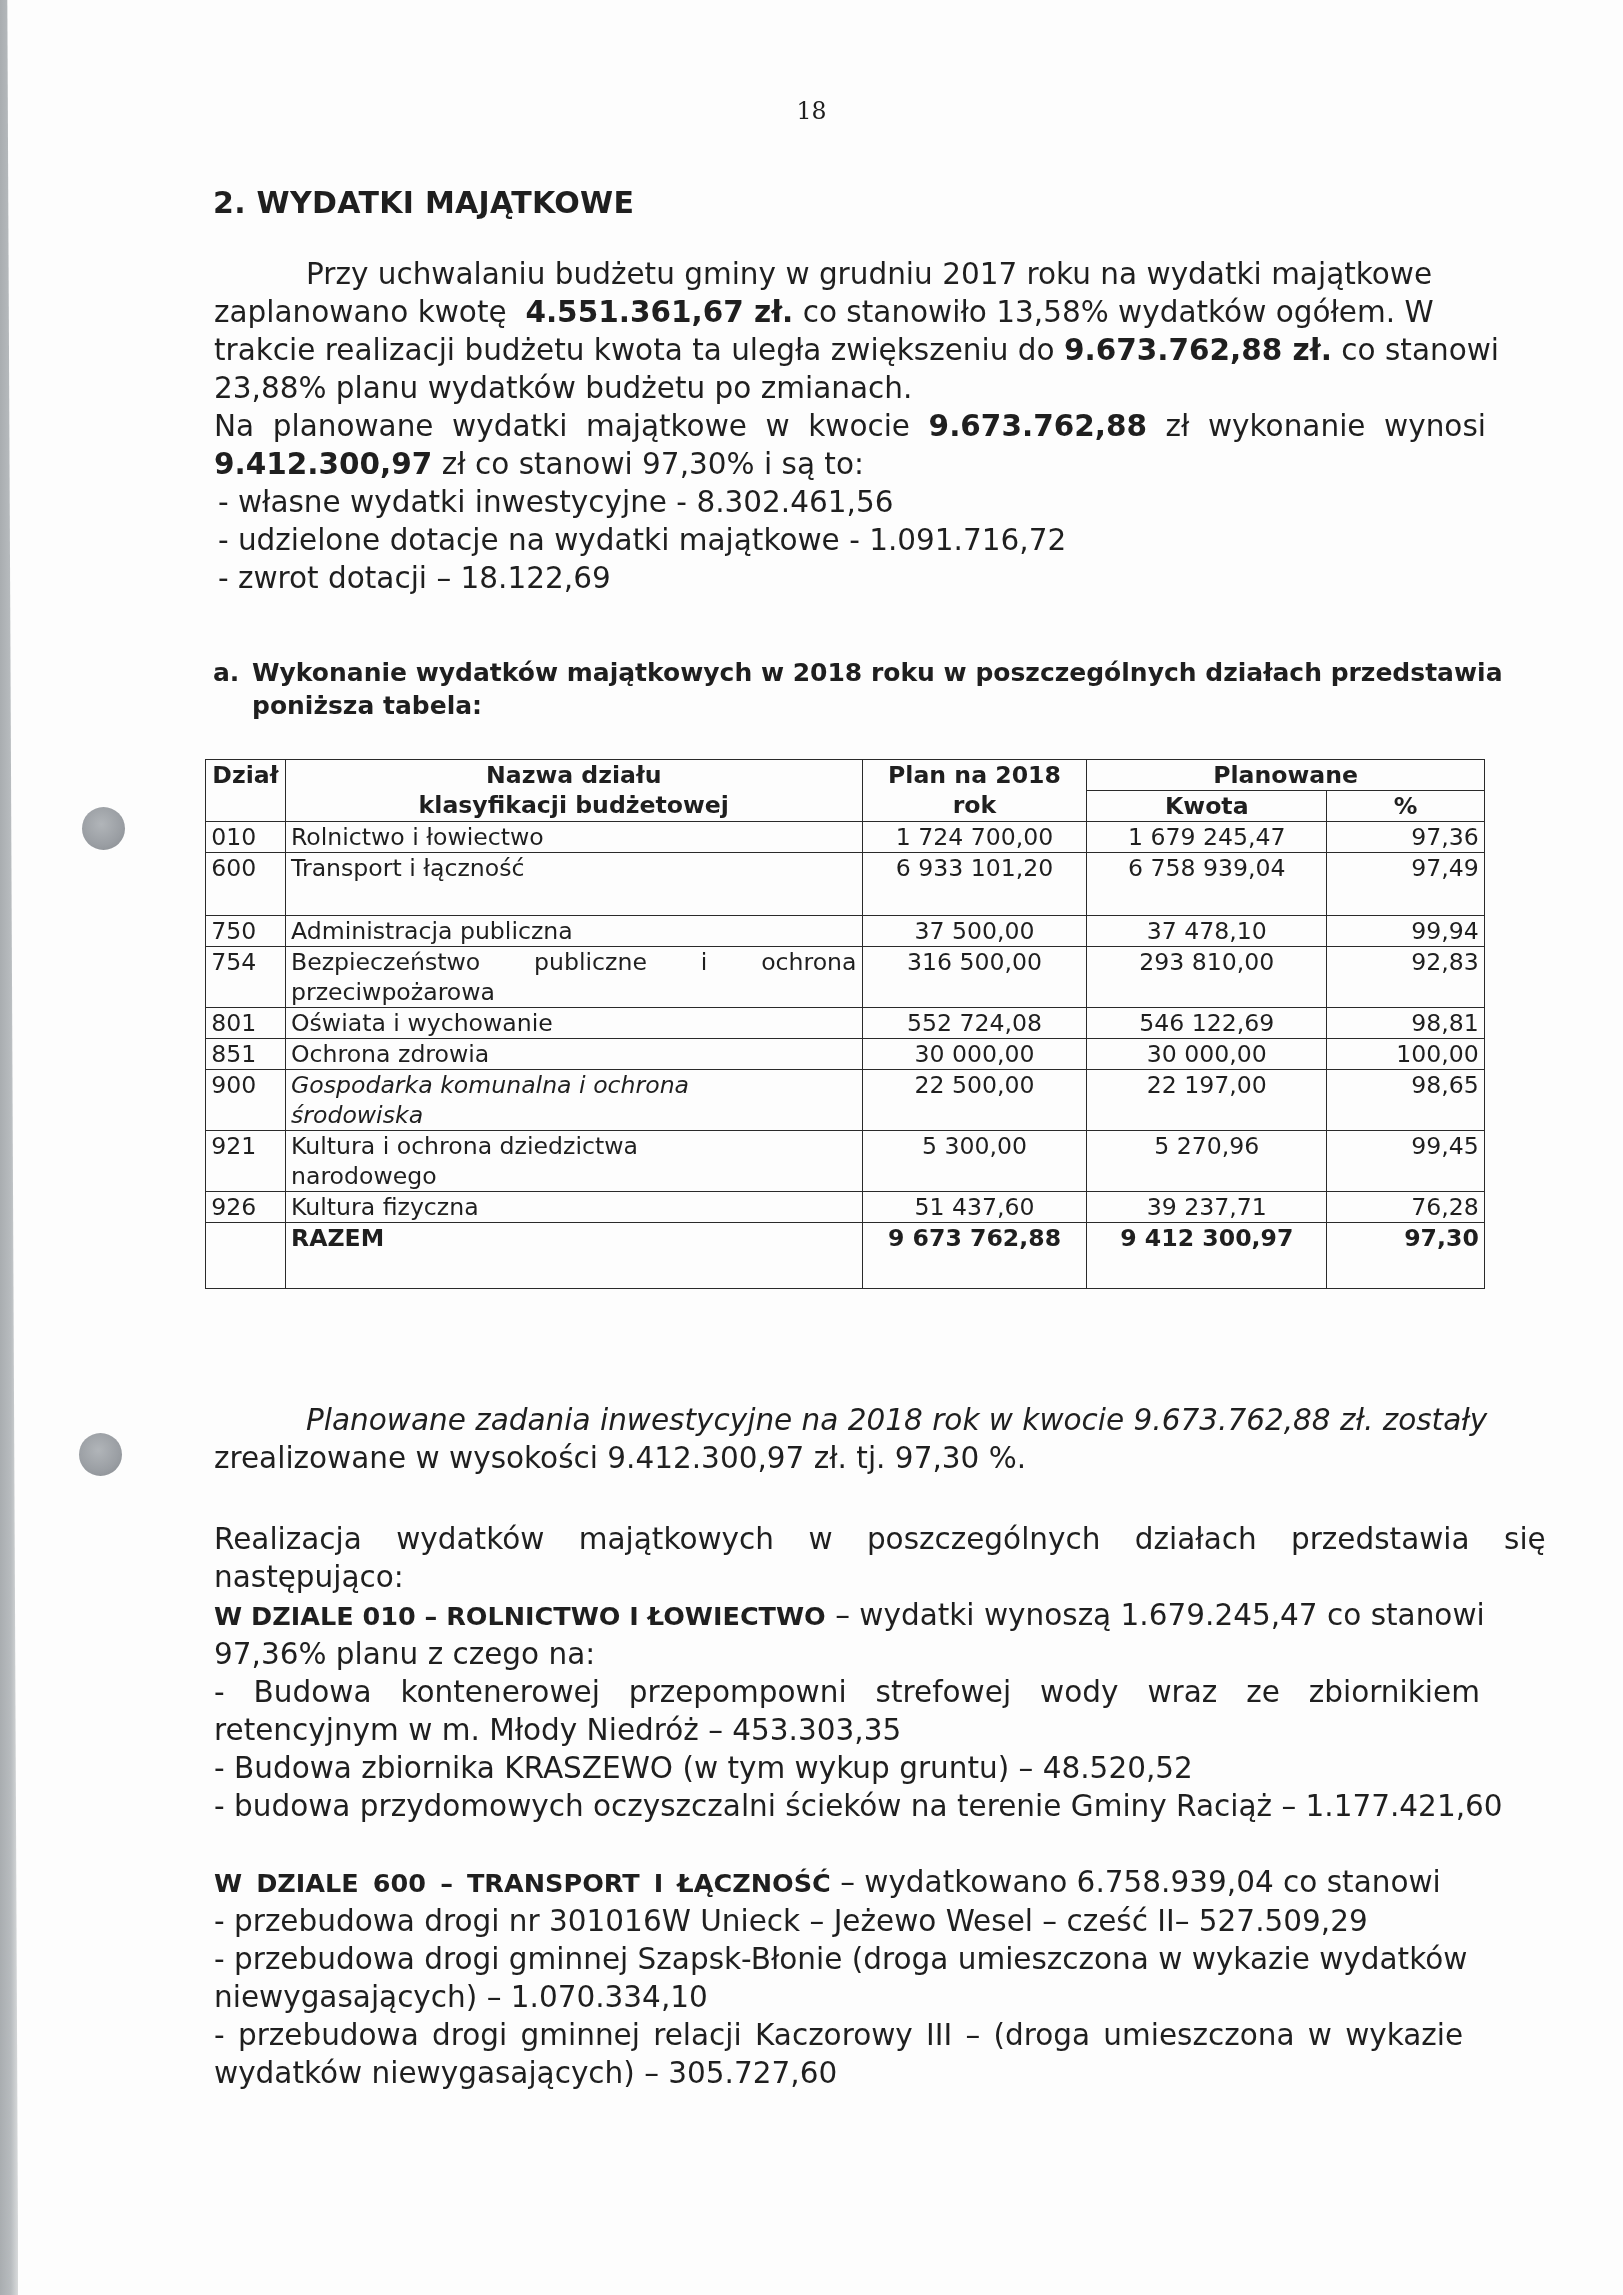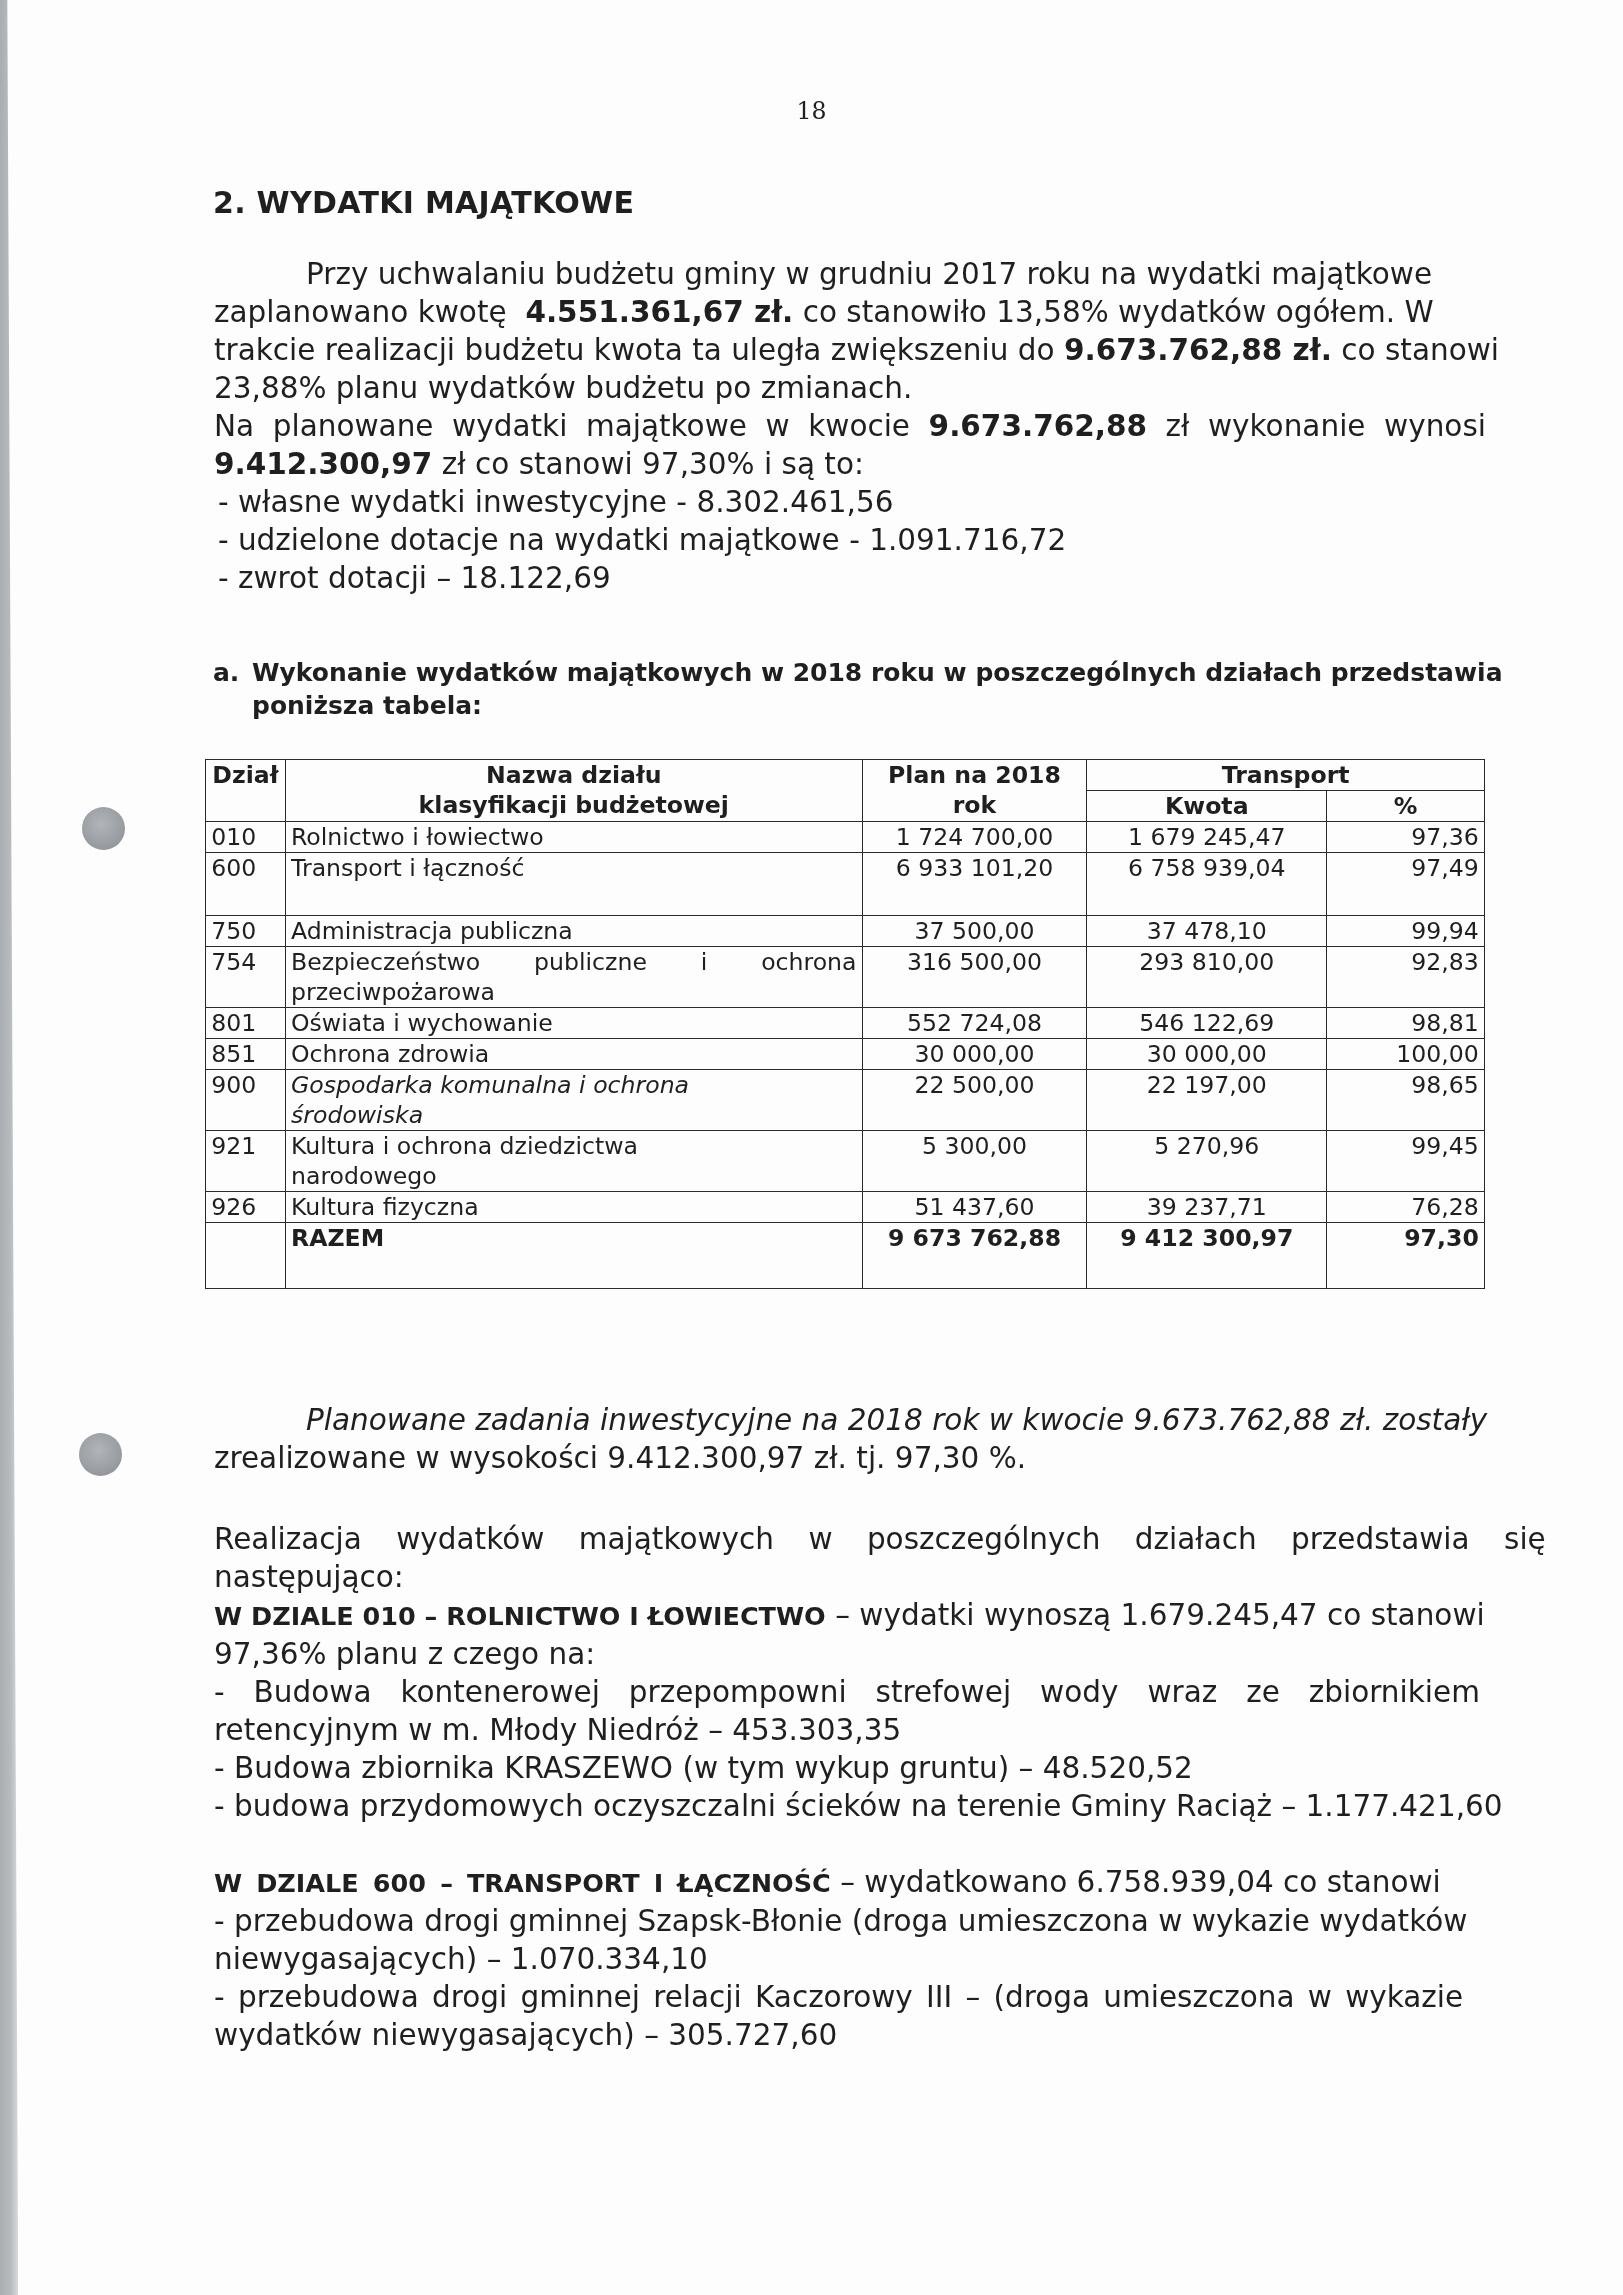--- a/index.html
+++ b/index.html
@@ -111,21 +111,21 @@
     <tr>
       <th rowspan="2" style="text-align:center;">Dział</th>
       <th rowspan="2">
         <div>Nazwa działu</div>
         <div>klasyfikacji budżetowej</div>
       </th>
       <th rowspan="2">
         <div>Plan na 2018</div>
         <div>rok</div>
       </th>
-      <th colspan="2">Transport</th>
+      <th colspan="2">Planowane</th>
     </tr>
     <tr>
       <th>Kwota</th>
       <th>%</th>
     </tr>
   </thead>
   <tbody>
     <tr>
       <td>010</td>
       <td>Rolnictwo i łowiectwo</td>
@@ -215,18 +215,19 @@
   <span class="line" style="word-spacing:19.6px;">-  Budowa kontenerowej przepompowni strefowej wody wraz ze zbiornikiem</span>
   <span class="line">retencyjnym w m. Młody Niedróż – 453.303,35</span>
   <span class="line">- Budowa zbiornika KRASZEWO (w tym wykup gruntu) – 48.520,52</span>
   <span class="line">- budowa przydomowych oczyszczalni ścieków na terenie Gminy Raciąż – 1.177.421,60</span>
 
   <span class="line" style="height:38px;"></span>
 
   <span class="line">
     <b style="font-size:25.5px; word-spacing:5.2px;">W DZIALE 600 – TRANSPORT I ŁĄCZNOŚĆ</b><span> – wydatkowano 6.758.939,04 co stanowi</span>
   </span>
+  <span class="line">- przebudowa drogi nr 301016W Unieck – Jeżewo Wesel – cześć II– 527.509,29</span>
   <span class="line">- przebudowa drogi gminnej Szapsk-Błonie (droga umieszczona w wykazie wydatków</span>
   <span class="line">niewygasających) – 1.070.334,10</span>
   <span class="line" style="word-spacing:3.9px;">- przebudowa drogi gminnej relacji Kaczorowy III – (droga umieszczona w wykazie</span>
   <span class="line">wydatków niewygasających) – 305.727,60</span>
 </div>
 
 
 </body></html>

